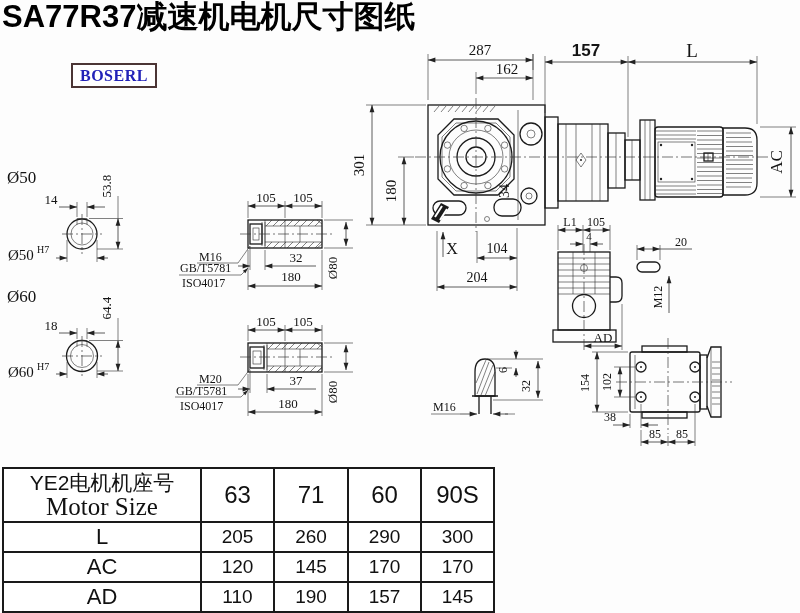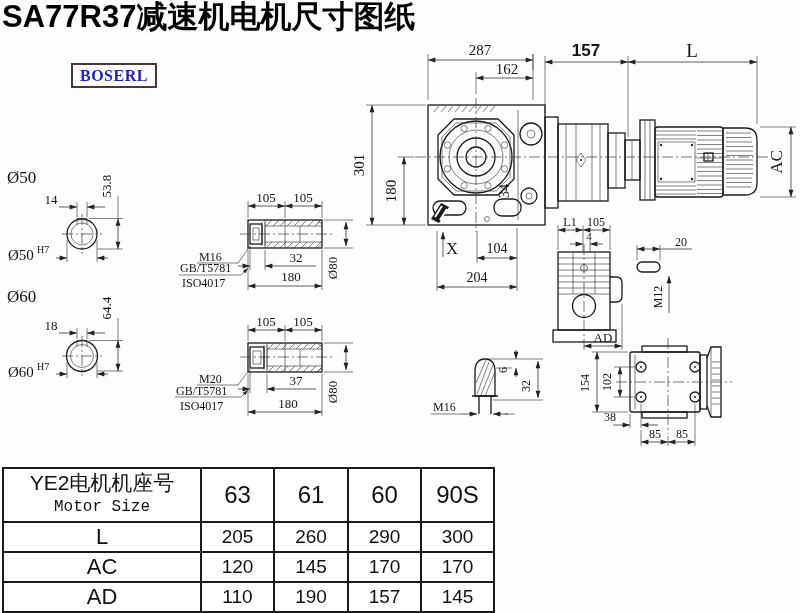--- a/index.html
+++ b/index.html
@@ -24,21 +24,21 @@
   .f14{font:14px "Liberation Serif",serif}.f15{font:15px "Liberation Serif",serif}
   .f16{font:16px "Liberation Serif",serif}.f17{font:17px "Liberation Serif",serif}
   .f19{font:19px "Liberation Serif",serif}
   .b16{font:bold 17px "Liberation Sans",sans-serif}
   .tm{text-anchor:middle}
   table.sizes{position:absolute;left:2px;top:467px;border-collapse:collapse;table-layout:fixed;background:#fff;}
   table.sizes td,table.sizes th{border:2px solid #1a1a1a;text-align:center;vertical-align:middle;
         padding:0;font-weight:normal;color:#111;}
   .hrow{height:54px;margin-left:36px;} .drow{height:30px;}
   .hcn{font-size:21px;line-height:24px;font-family:"Liberation Sans",sans-serif;}
-  .hen{font-size:16px;line-height:24px;font-family:Liberation Mono, monospace;}
+  .hen{font-size:25px;line-height:24px;font-family:Liberation Serif, serif;}
   .szc{font-size:24px;font-family:"Liberation Sans",sans-serif;}
   .lbl{font-size:22px;font-family:"Liberation Sans",sans-serif;}
   .num{font-size:19px;font-family:"Liberation Sans",sans-serif;}
 </style>
 </head>
 <body>
 
 <div class="stage">
 
   <svg class="draw" width="800" height="462" viewBox="0 0 800 462">
@@ -329,21 +329,21 @@
         <col style="width:73px">
         <col style="width:73px">
     </colgroup>
     <tbody>
         <tr class="hrow">
       <th>
         <div class="hcn">YE2电机机座号</div>
         <div class="hen">Motor Size</div>
       </th>
       <th class="szc">63</th>
-      <th class="szc">61</th>
+      <th class="szc">71</th>
       <th class="szc">60</th>
       <th class="szc">90S</th>
     </tr>
     <tr class="drow">
       <td class="lbl">L</td>
       <td class="num">205</td>
       <td class="num">260</td>
       <td class="num">290</td>
       <td class="num">300</td>
     </tr>

